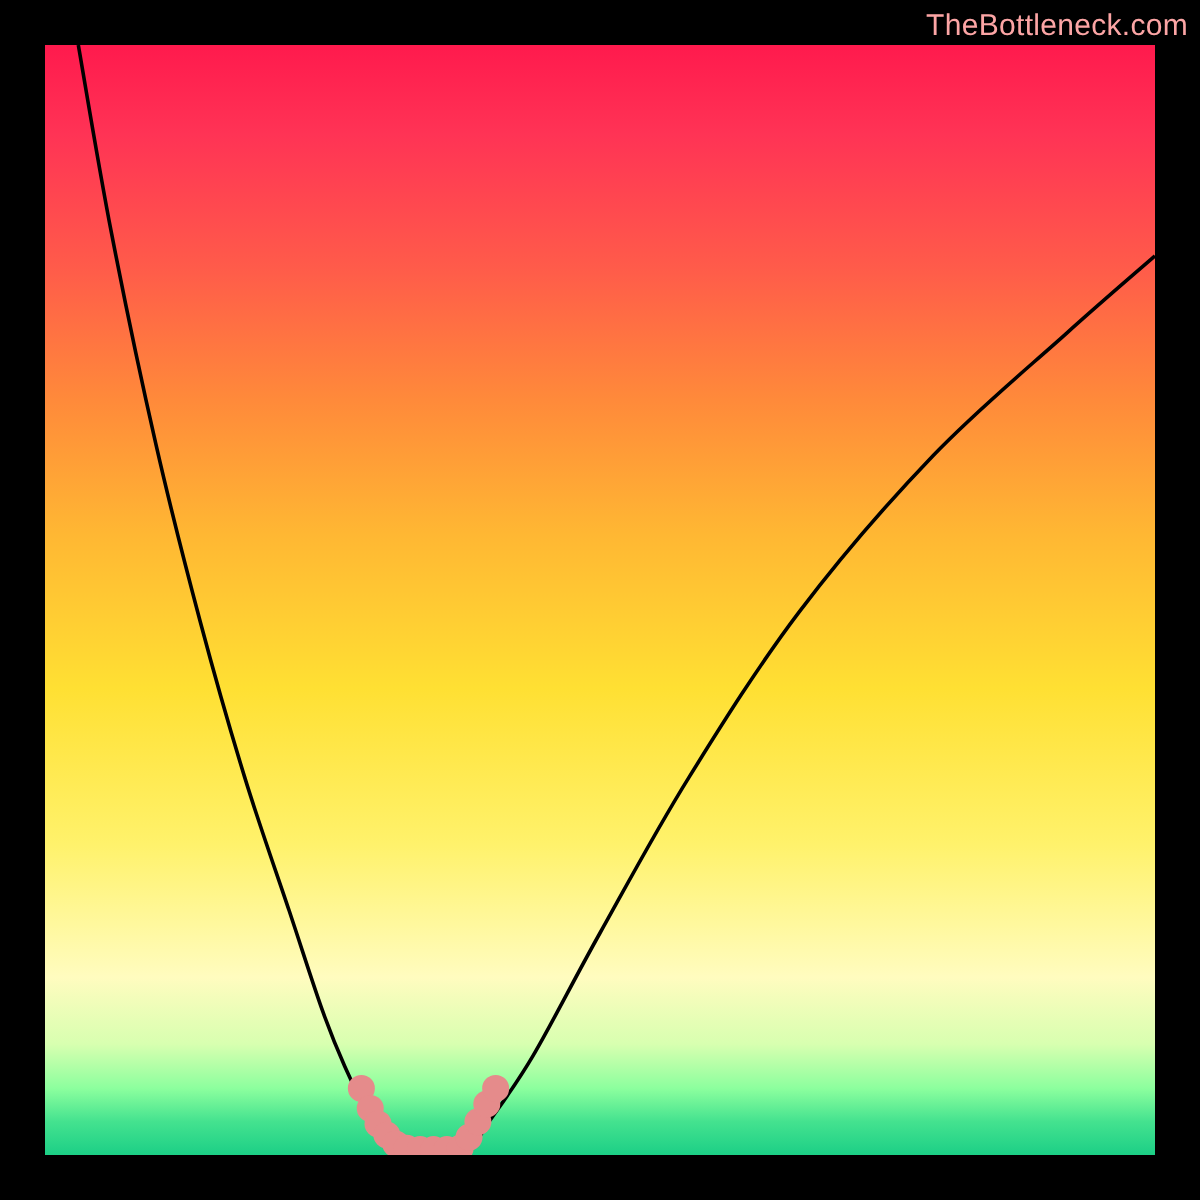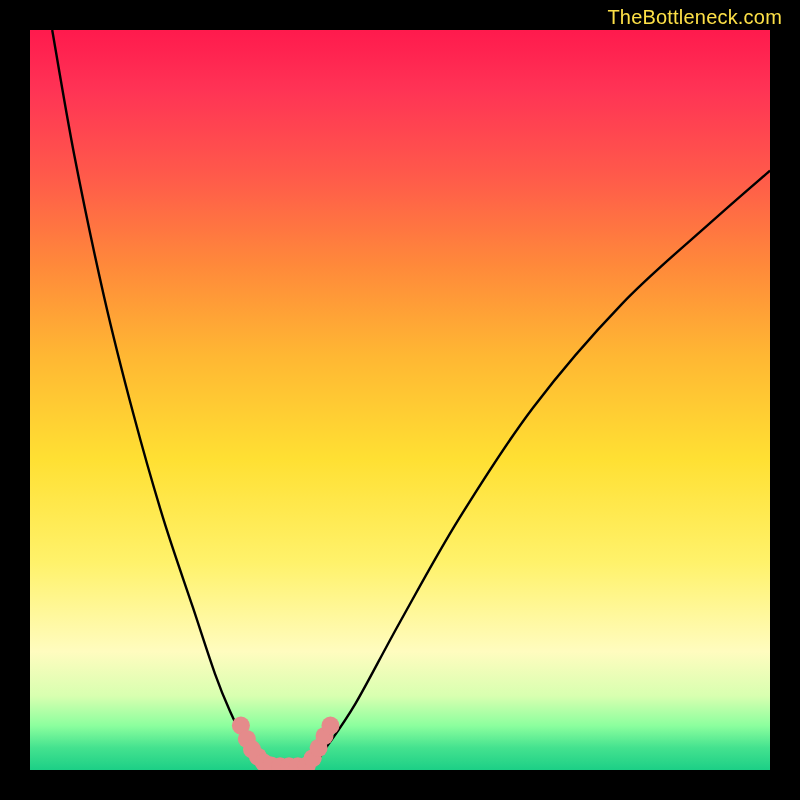--- a/index.html
+++ b/index.html
@@ -40,22 +40,22 @@
       #fffcbf 84%,
       #d8ffb0 90%,
       #8cff9e 94%,
       #44e28f 97%,
       #1ccf86 100%
     );
   }
   .watermark {
     position: absolute;
     top: 6px;
-    right: 18px;
-    color: #fde047;
+    right: 8px;
+    color: #fca5a5;
     font-size: 20px;
     font-weight: 500;
     letter-spacing: 0.2px;
     user-select: none;
   }
   svg.curve {
     position: absolute;
     left: 0; top: 0;
   }
 </style>

